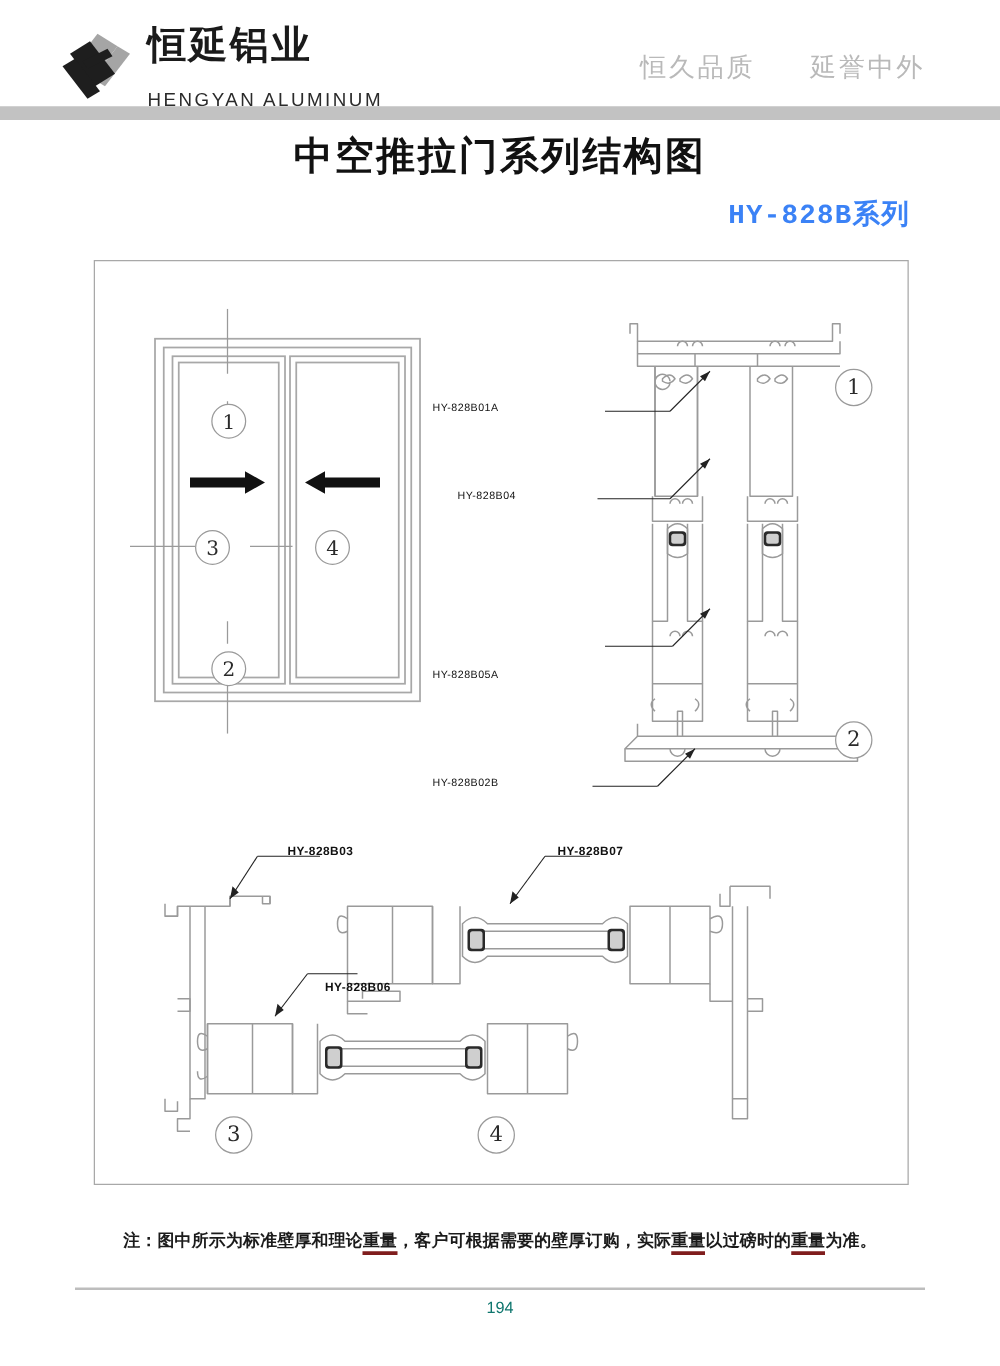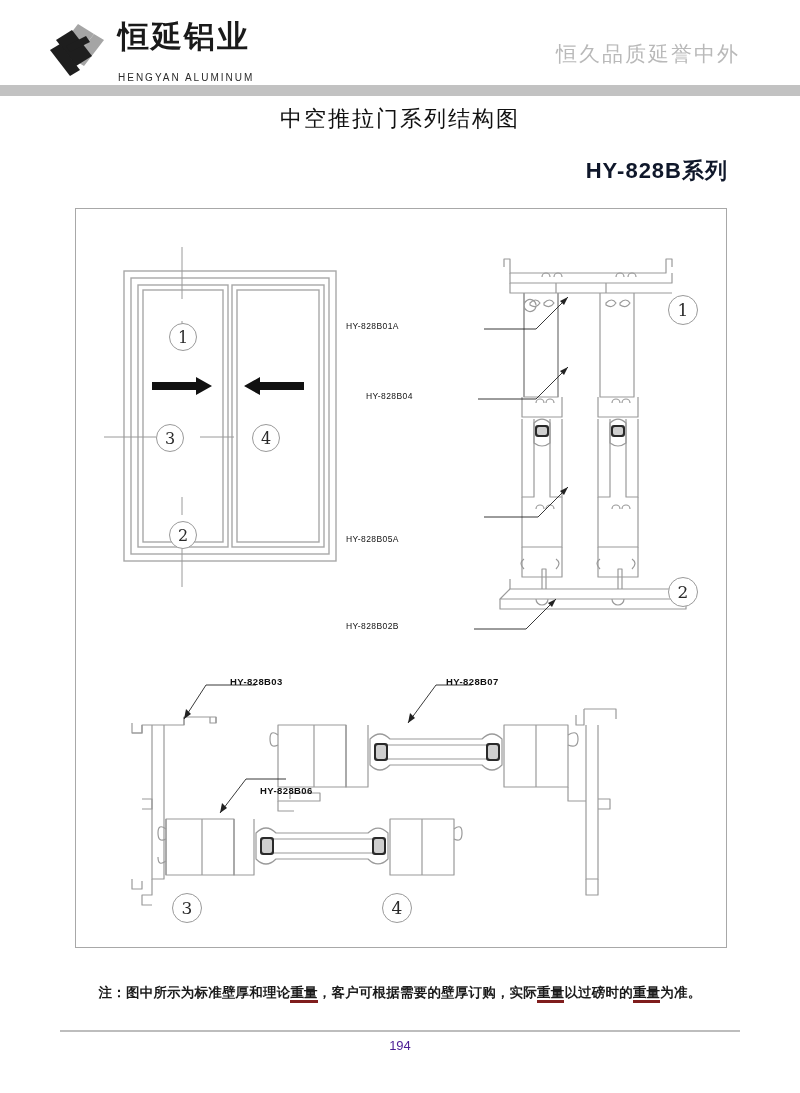--- a/index.html
+++ b/index.html
@@ -10,32 +10,32 @@
   }
   .page{position:relative;width:800px;height:1093px;}
 
   
   .header{position:absolute;left:0;top:0;width:800px;height:86px;}
   .logo-wrap{position:absolute;left:48px;top:20px;display:flex;align-items:center;gap:10px;}
   .logo-mark{width:60px;height:58px;position:relative;}
   .logo-text{display:flex;flex-direction:column;justify-content:center;}
   .logo-cn{font-size:31px;font-weight:700;letter-spacing:2px;color:#1a1a1a;
            font-family:"DejaVu Sans","Liberation Sans",sans-serif;line-height:1.05;}
-  .logo-en{font-size:10px;letter-spacing:2.0px;color:#2b2b2b;margin-top:19px;
+  .logo-en{font-size:15px;letter-spacing:2.0px;color:#2b2b2b;margin-top:19px;
            font-family:"Liberation Sans",sans-serif;}
-  .tagline{position:absolute;right:60px;top:40px;display:flex;
+  .tagline{position:absolute;right:60px;top:40px;display:flex;gap:44px;
            font-size:21px;color:#b9b9b9;letter-spacing:2px;}
   .header-bar{position:absolute;left:0;top:85px;width:800px;height:11px;background:#c2c2c2;}
 
   
   .main-title{position:absolute;left:0;top:104px;width:800px;text-align:center;
-       font-size:22px;font-weight:400;letter-spacing:2px;color:#111;}
+       font-size:31px;font-weight:700;letter-spacing:2px;color:#111;}
   .series{position:absolute;right:72px;top:156px;font-size:22px;font-weight:700;
-       letter-spacing:1px;color:#0f172a;
-       font-family:Liberation Sans, sans-serif;}
+       letter-spacing:1px;color:#3b82f6;
+       font-family:Liberation Mono, monospace;}
 
   
   .frame{position:absolute;left:75px;top:208px;width:650px;height:738px;
          border:1.4px solid #a8a8a8;background:#fff;}
   .frame-inner{position:absolute;inset:0;}
 
   
   .cnum{position:absolute;width:26px;height:26px;border-radius:50%;
         border:1.2px solid #9a9a9a;display:flex;align-items:center;justify-content:center;
         font-size:16px;color:#2a2a2a;background:#fff;
@@ -46,21 +46,21 @@
   .plabel{position:absolute;font-size:8.5px;letter-spacing:.4px;color:#111;
           font-family:"Liberation Sans",sans-serif;white-space:nowrap;}
   .plabel.b{font-size:9.5px;font-weight:700;padding-left:32px;}
 
   
   .note{position:absolute;left:0;top:984px;width:800px;text-align:center;
         font-size:13.5px;font-weight:700;color:#1b1b1b;letter-spacing:.2px;}
   .note .em{border-bottom:3px solid #7f1d1d;}
   .footer-rule{position:absolute;left:60px;top:1030px;width:680px;height:2px;background:#bdbdbd;}
   .pageno{position:absolute;left:0;top:1038px;width:800px;text-align:center;
-          font-size:13px;color:#4c1d95;font-family:"Liberation Sans",sans-serif;}
+          font-size:13px;color:#0f766e;font-family:"Liberation Sans",sans-serif;}
 
   svg{display:block;}
 </style>
 </head>
 <body>
 
 <div class="page">
 
   <div class="header">
 

